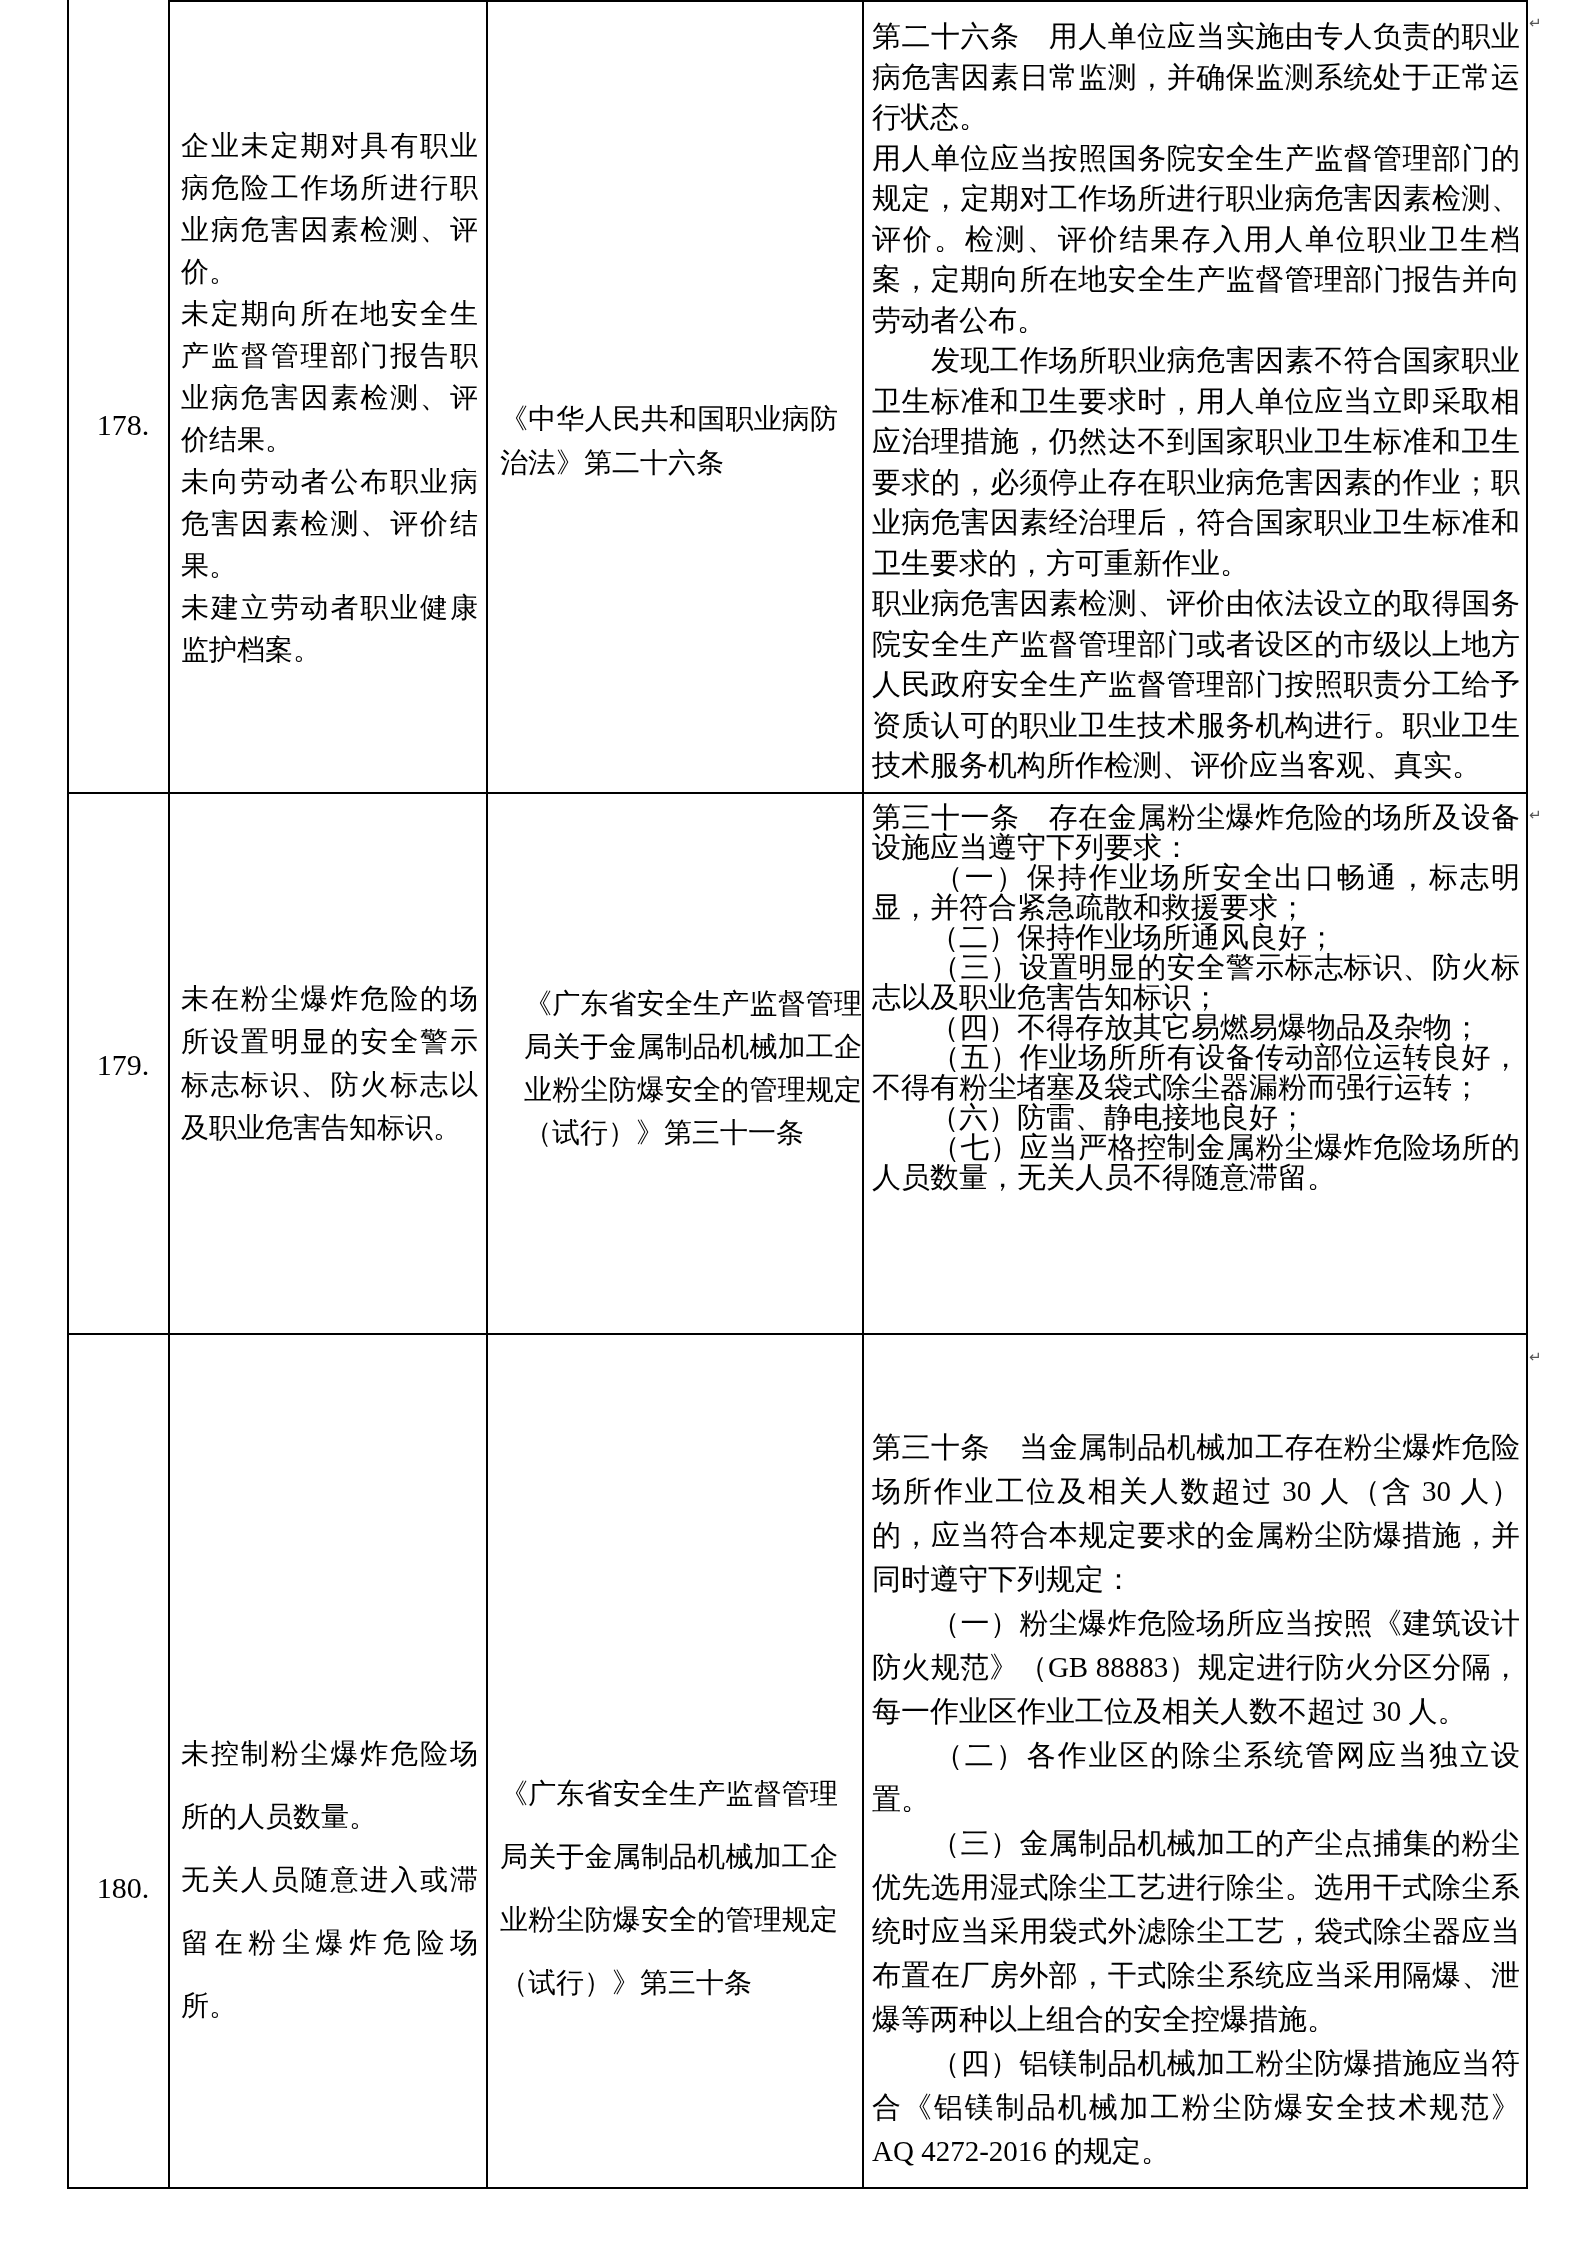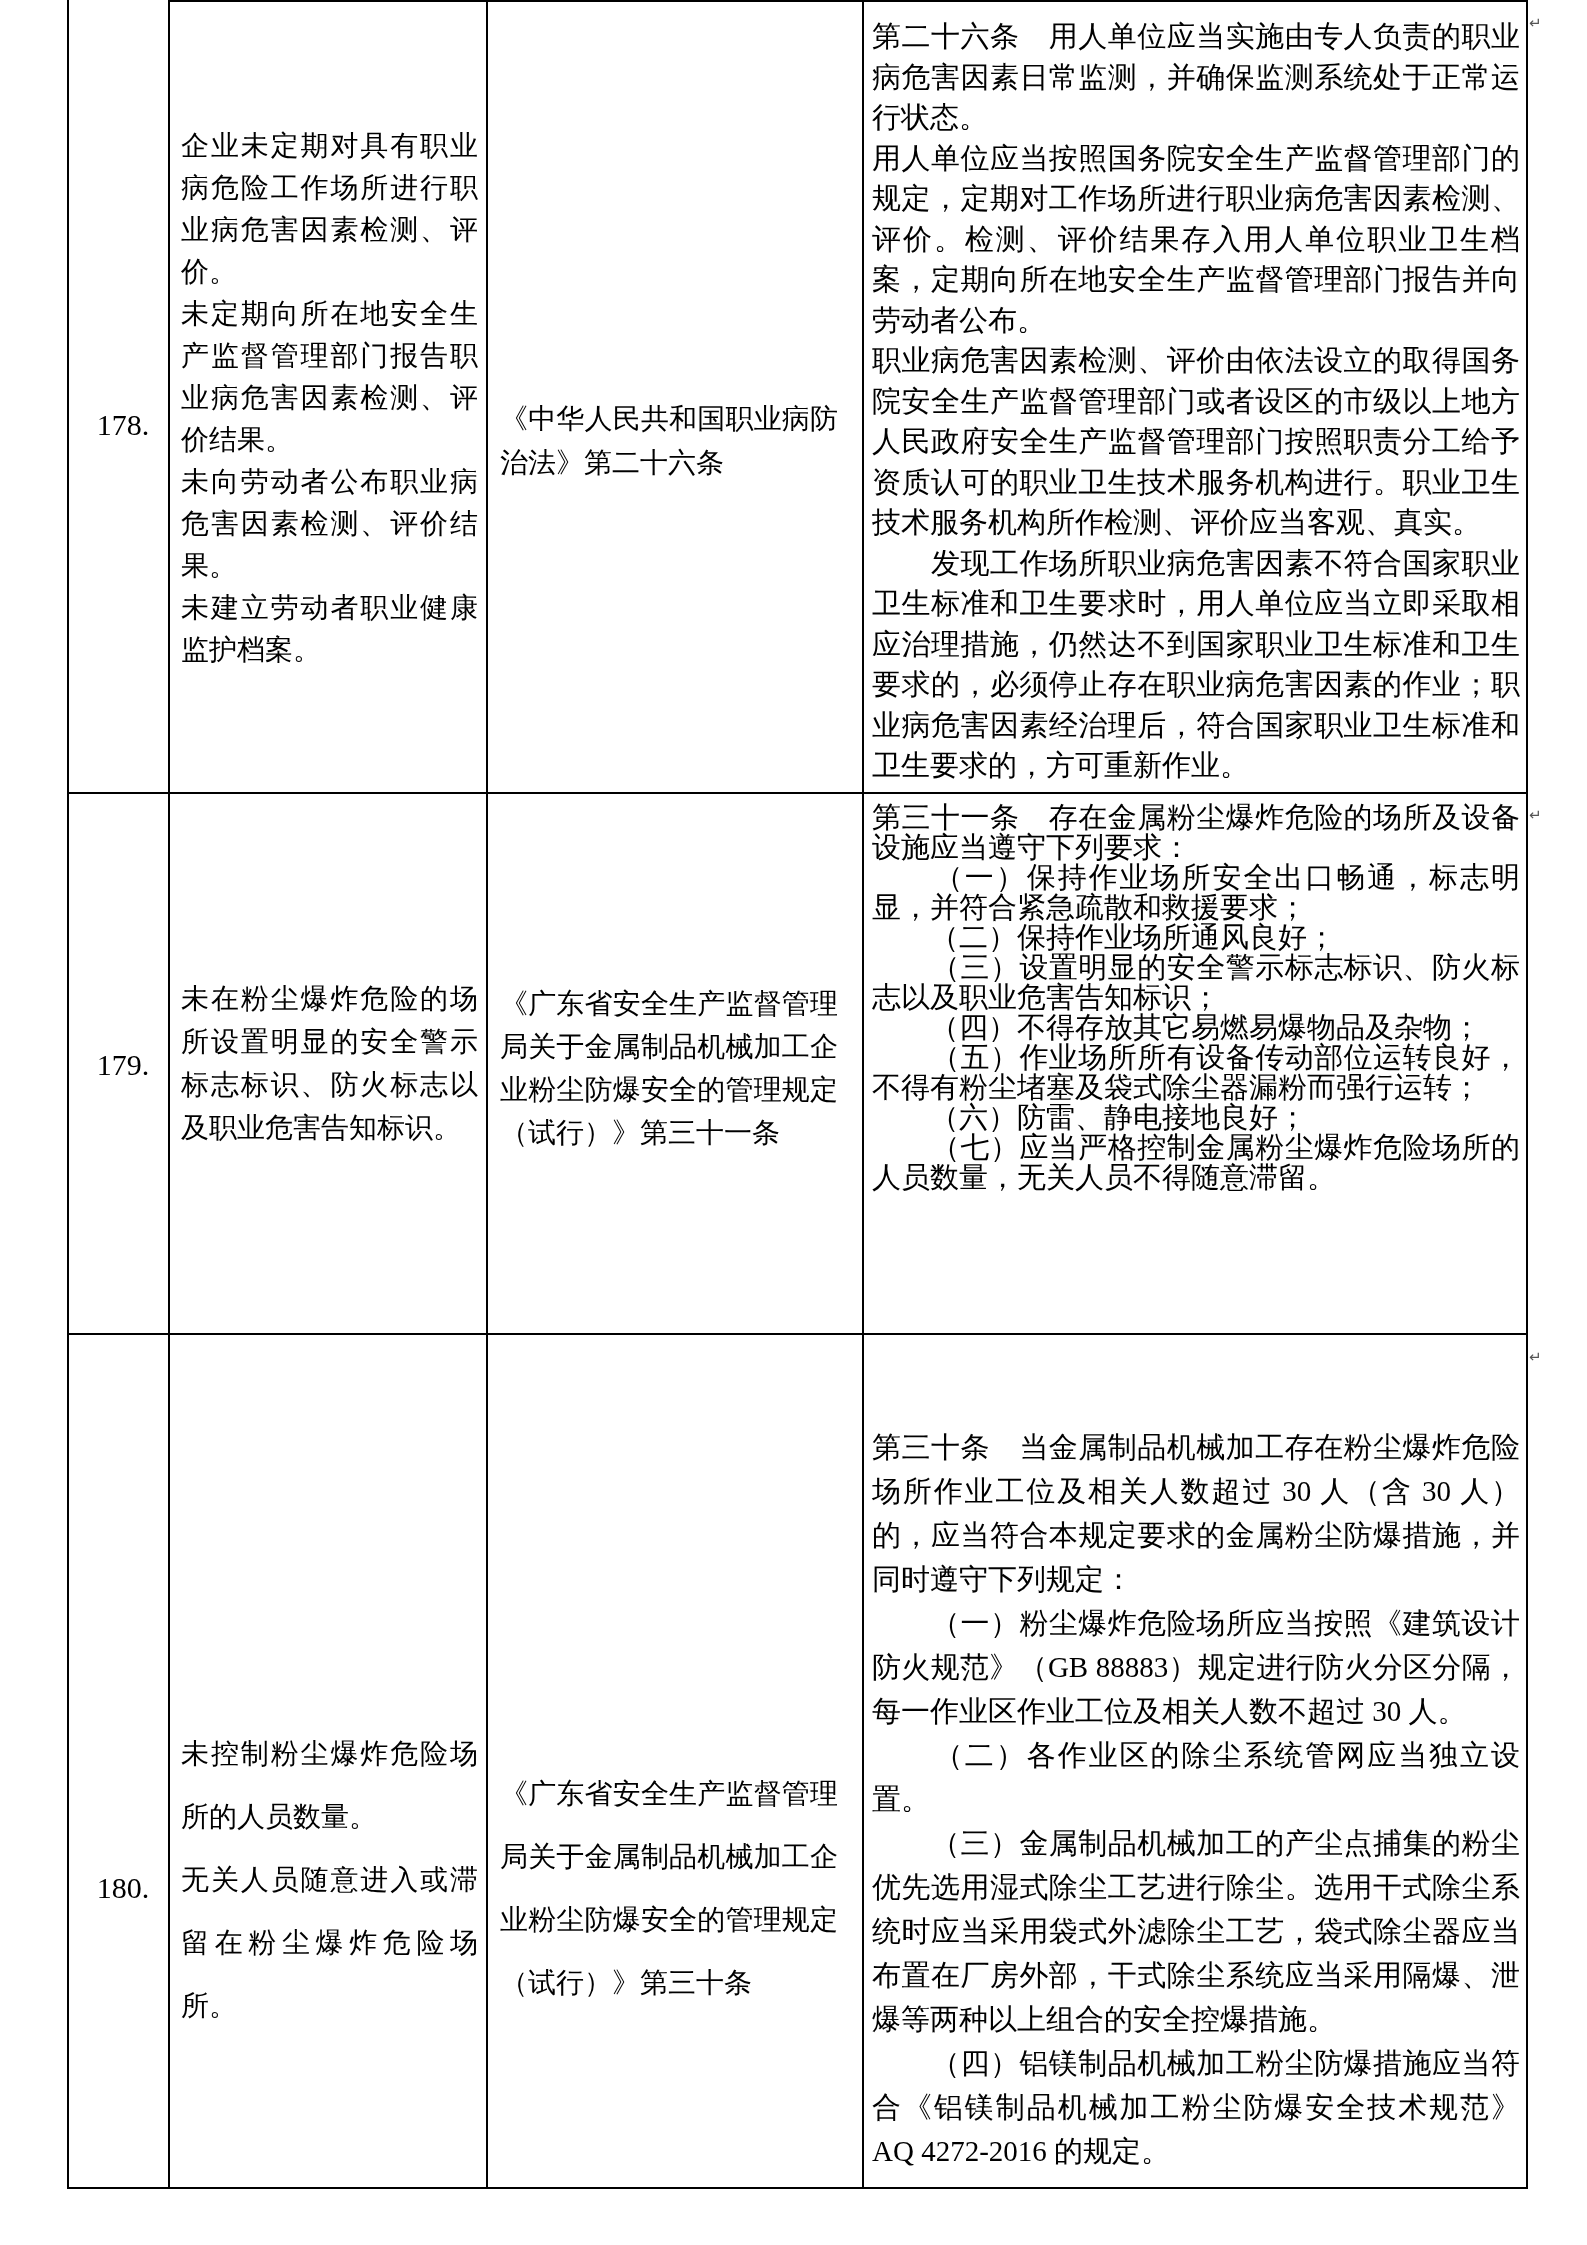--- a/index.html
+++ b/index.html
@@ -16,21 +16,21 @@
   .cell p{margin:0;padding:0;text-align:justify;text-align-last:left;
     line-break:strict;word-break:normal;overflow-wrap:break-word;}
   .num{width:108px;left:0;text-align:center;font-size:30px;line-height:34px;}
   .c2{left:100px;width:316px;padding-left:12px;padding-right:7px;box-sizing:border-box;font-size:28px;}
   .c3{left:419px;width:374px;padding-left:12px;padding-right:24px;box-sizing:border-box;font-size:28px;}
   .c4{left:795px;width:660px;padding-left:8px;padding-right:4px;box-sizing:border-box;font-size:29px;}
   .r178c2{top:125px;line-height:42px;}
   .r178c3{top:397px;line-height:44px;}
   .r178c4{top:16px;line-height:40.5px;}
   .r179c2{top:977px;line-height:43px;}
-  .r179c3{top:982px;line-height:43px;}
+  .r179c3{top:982px;line-height:43px;margin-left:24px;}
   .r179c4{top:802px;line-height:30px;}
   .r180c2{top:1722px;line-height:63px;}
   .r180c3{top:1762px;line-height:63px;}
   .r180c4{top:1425px;line-height:44px;}
   .rowmark{position:absolute;left:1529px;font-size:15px;color:#555;
     font-family:"DejaVu Sans","Liberation Sans",sans-serif;}
 </style>
 </head>
 <body>
 
@@ -49,22 +49,22 @@
     <p>未定期向所在地安全生产监督管理部门报告职业病危害因素检测、评价结果。</p>
     <p>未向劳动者公布职业病危害因素检测、评价结果。</p>
     <p>未建立劳动者职业健康监护档案。</p>
   </div>
   <div class="cell c3 r178c3">
     <p>《中华人民共和国职业病防治法》第二十六条</p>
   </div>
   <div class="cell c4 r178c4">
     <p>第二十六条　用人单位应当实施由专人负责的职业病危害因素日常监测，并确保监测系统处于正常运行状态。</p>
     <p>用人单位应当按照国务院安全生产监督管理部门的规定，定期对工作场所进行职业病危害因素检测、评价。检测、评价结果存入用人单位职业卫生档案，定期向所在地安全生产监督管理部门报告并向劳动者公布。</p>
+    <p>　　发现工作场所职业病危害因素不符合国家职业卫生标准和卫生要求时，用人单位应当立即采取相应治理措施，仍然达不到国家职业卫生标准和卫生要求的，必须停止存在职业病危害因素的作业；职业病危害因素经治理后，符合国家职业卫生标准和卫生要求的，方可重新作业。</p>
     <p>职业病危害因素检测、评价由依法设立的取得国务院安全生产监督管理部门或者设区的市级以上地方人民政府安全生产监督管理部门按照职责分工给予资质认可的职业卫生技术服务机构进行。职业卫生技术服务机构所作检测、评价应当客观、真实。</p>
-    <p>　　发现工作场所职业病危害因素不符合国家职业卫生标准和卫生要求时，用人单位应当立即采取相应治理措施，仍然达不到国家职业卫生标准和卫生要求的，必须停止存在职业病危害因素的作业；职业病危害因素经治理后，符合国家职业卫生标准和卫生要求的，方可重新作业。</p>
   </div>
 
   <div class="cell num" style="top:1048px;">179.</div>
   <div class="cell c2 r179c2">
     <p>未在粉尘爆炸危险的场所设置明显的安全警示标志标识、防火标志以及职业危害告知标识。</p>
   </div>
   <div class="cell c3 r179c3">
     <p>《广东省安全生产监督管理局关于金属制品机械加工企业粉尘防爆安全的管理规定（试行）》第三十一条</p>
   </div>
   <div class="cell c4 r179c4">

